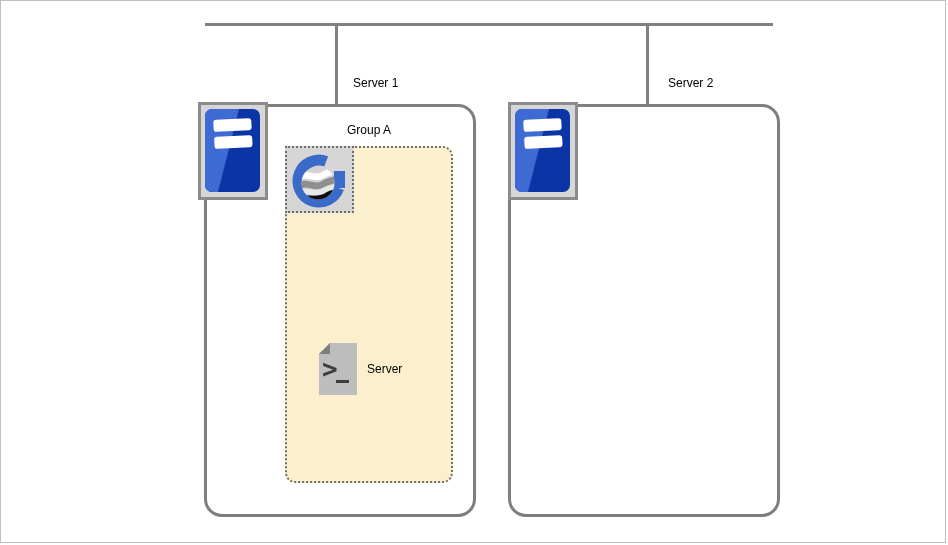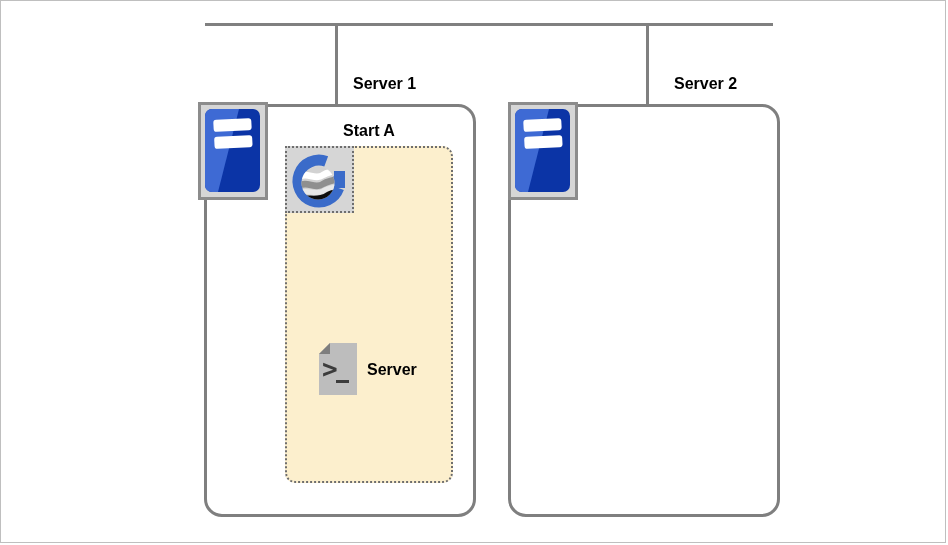--- a/index.html
+++ b/index.html
@@ -20,26 +20,25 @@
   body{background:#ffffff;font-family:"Liberation Sans",sans-serif;}
   .canvas{
     position:relative;width:946px;height:543px;background:#ffffff;
     border:1px solid #bfbfbf;overflow:hidden;
   }
   .line{position:absolute;background:var(--connector-gray);}
   .bus{left:204px;top:22px;width:568px;height:3px;}
   .drop1{left:334px;top:22px;width:3px;height:84px;}
   .drop2{left:645px;top:22px;width:3px;height:84px;}
   .lbl{
-    position:absolute;font-size:16px;line-height:19px;color:var(--text-black);
+    position:absolute;font-size:12px;line-height:19px;color:var(--text-black);
     white-space:nowrap;
-    font-weight:bold;
   }
   .server-label-1{left:352px;top:73px;}
-  .server-label-2{left:667px;top:73px;margin-left:6px;}
+  .server-label-2{left:667px;top:73px;}
   .server-box{
     position:absolute;width:272px;height:413px;top:103px;background:#ffffff;
     border:3px solid var(--box-border-gray);border-radius:18px;
   }
   .server-box-1{left:203px;}
   .server-box-2{left:507px;}
   .group-label{left:284px;top:120px;width:168px;text-align:center;}
   .group-box{
     position:absolute;left:284px;top:145px;width:168px;height:337px;
     background:var(--group-fill-cream);
@@ -70,21 +69,21 @@
   <div class="line bus"></div>
   <div class="line drop1"></div>
   <div class="line drop2"></div>
 
   <div class="lbl server-label-1">Server 1</div>
   <div class="lbl server-label-2">Server 2</div>
 
   <div class="server-box server-box-1"></div>
   <div class="server-box server-box-2"></div>
 
-  <div class="lbl group-label">Start A</div>
+  <div class="lbl group-label">Group A</div>
   <div class="group-box"></div>
 
   <div class="agent-tile">
     <svg width="62" height="60" viewBox="0 0 62 60">
       <path d="M 37.2,11.3 A 21,21 0 1 0 49.7,38.2" fill="none" stroke="var(--logo-blue)" stroke-width="11"></path>
       <rect x="45" y="21" width="11" height="17" fill="var(--logo-blue)"></rect>
       <rect x="32" y="26.5" width="24" height="11" fill="var(--logo-blue)"></rect>
       <clipPath id="sphereClip">
           <circle cx="29" cy="33" r="16.5"></circle>
         </clipPath>

